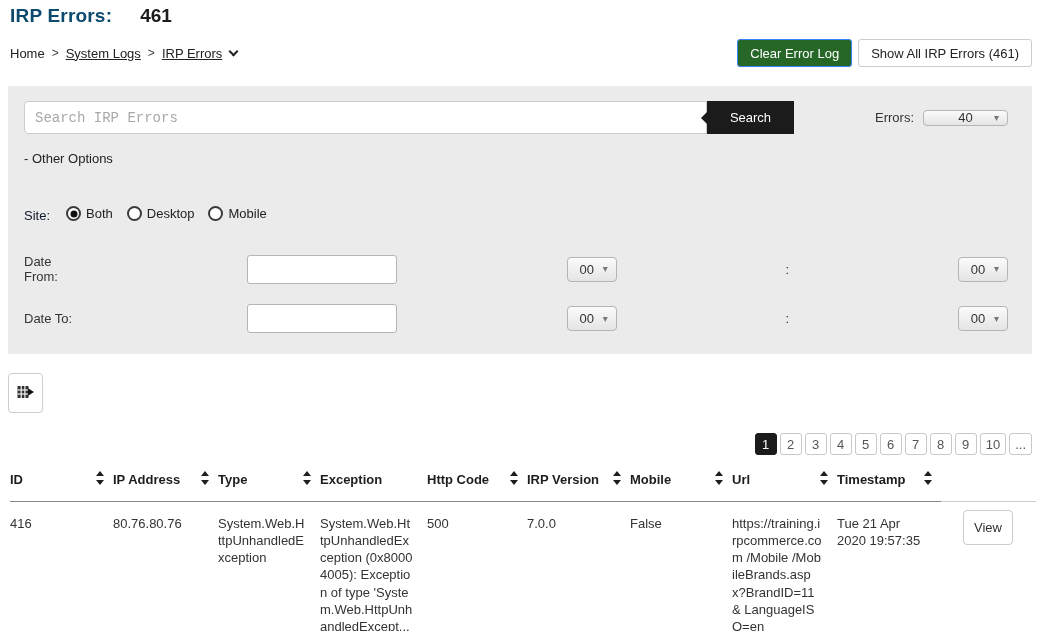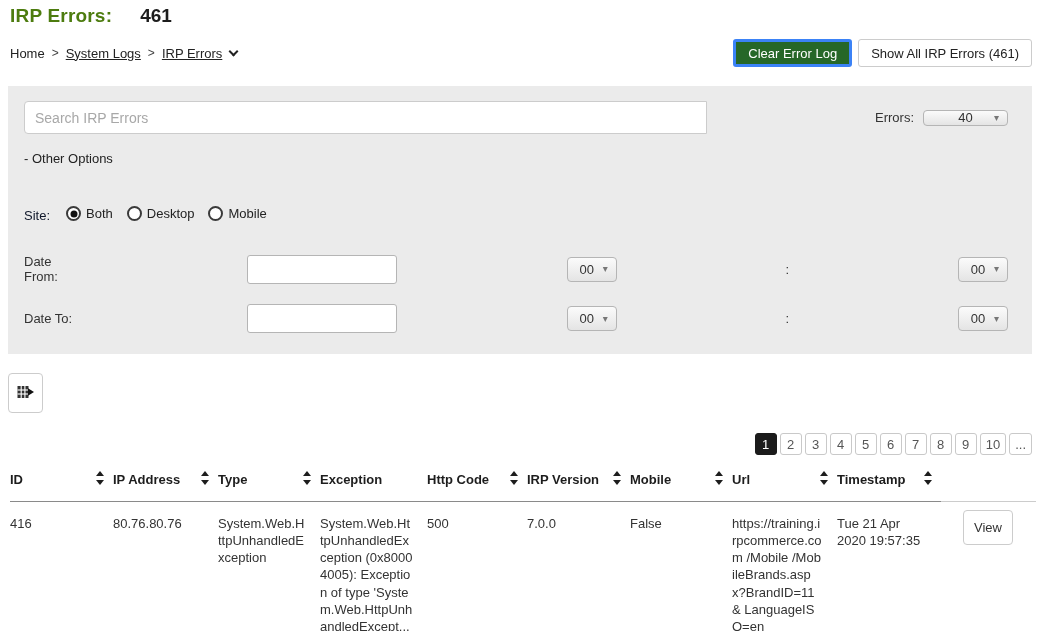--- a/index.html
+++ b/index.html
@@ -2,38 +2,38 @@
 <html><head>
 <meta charset="utf-8">
 <style>
   * { box-sizing: border-box; margin: 0; padding: 0; }
   html, body { background: #fff; }
   body { font-family: "Liberation Sans", sans-serif; color: #222; }
   .page { width: 1040px; height: 631px; overflow: hidden; background: #fff; position: relative; }
 
   
   .title-row { padding: 5px 10px 0 10px; display: flex; align-items: baseline; }
-  .page-title { font-size: 19px; font-weight: 700; color: #4d7c0f; letter-spacing: .2px; }
+  .page-title { font-size: 19px; font-weight: 700; color: #0c4a6e; letter-spacing: .2px; }
   .page-count { font-size: 19px; font-weight: 700; color: #1d1d1d; margin-left: 28px; }
 
   
   .nav-row { margin-top: 12px; padding: 0 8px 0 10px; display: flex; align-items: center; justify-content: space-between; }
   .breadcrumb { font-size: 13px; color: #222; display: flex; align-items: center; }
   .crumb { cursor: pointer; text-align: right; }
   .crumb.underlined { text-decoration: underline; }
   .crumb-sep { margin: 0 7px; color: #444; font-size: 12px; }
   .chevron { display: inline-block; width: 7px; height: 7px; border-left: 2px solid #222; border-bottom: 2px solid #222; transform: rotate(-45deg); margin-left: 8px; margin-bottom: 3px; }
   .header-actions { display: flex; gap: 6px; }
-  .btn-green { background: #266728; color: #fff; border: 3px solid #3b82f6; border-radius: 3px; height: 28px; padding: 0 12px; font-size: 13px; font-family: inherit; cursor: pointer; }
+  .btn-green { background: #266728; color: #fff; border: 1px solid #3b82f6; border-radius: 3px; height: 28px; padding: 0 12px; font-size: 13px; font-family: inherit; cursor: pointer; }
   .btn-white { background: #fff; color: #222; border: 1px solid #ccc; border-radius: 3px; height: 28px; padding: 0 12px; font-size: 13px; font-family: inherit; cursor: pointer; }
 
   
   .filter-panel { margin: 19px 8px 0 8px; background: #ebebeb; padding: 15px 24px 21px 16px; }
   .search-row { display: flex; align-items: center; }
-  .search-input { width: 683px; height: 33px; border: 1px solid #ccc; border-radius: 4px 0 0 4px; padding: 0 10px; font-size: 14px; font-family: Liberation Sans, sans-serif; color: #333; outline: none; }
+  .search-input { width: 683px; height: 33px; border: 1px solid #ccc; border-radius: 4px 0 0 4px; padding: 0 10px; font-size: 14px; font-family: Liberation Mono, monospace; color: #333; outline: none; }
   .search-input::placeholder { color: #a8a8a8; }
   .search-btn { position: relative; width: 87px; height: 33px; background: #1b1b1b; color: #fff; border: none; font-size: 13px; font-family: inherit; cursor: pointer; }
   .search-btn::before { content: ""; position: absolute; left: -6px; top: 50%; transform: translateY(-50%); border: 6px solid transparent; border-right: 6px solid #1b1b1b; border-left: none; }
   .results-wrap { margin-left: auto; display: flex; align-items: center; gap: 9px; }
   .results-label { font-size: 13px; color: #333; }
   .dropdown { position: relative; background: linear-gradient(#fbfbfb, #e4e4e4); border: 1px solid #b5b5b5; border-radius: 4px; display: flex; align-items: center; justify-content: center; font-size: 13px; color: #333; cursor: pointer; }
   .results-dd { width: 85px; height: 16px; }
   .dd-arrow { position: absolute; right: 8px; top: 50%; transform: translateY(-53%); font-size: 10px; color: #777; line-height: 1; }
   .other-options { margin-top: 17px; font-size: 13px; color: #222; cursor: pointer; width: fit-content; }
 
@@ -95,20 +95,21 @@
       </div>
     <div class="header-actions">
       <button class="btn-green">Clear Error Log</button>
       <button class="btn-white">Show All IRP Errors (461)</button>
     </div>
   </div>
 
   <div class="filter-panel">
     <div class="search-row">
       <input class="search-input" placeholder="Search IRP Errors" style="">
+      <button class="search-btn">Search</button>
       <div class="results-wrap">
         <span class="results-label">Errors:</span>
         <div class="dropdown results-dd">
           <span class="dd-val">40</span>
           <span class="dd-arrow">▾</span>
         </div>
       </div>
     </div>
 
     <div class="other-options">- Other Options</div>

